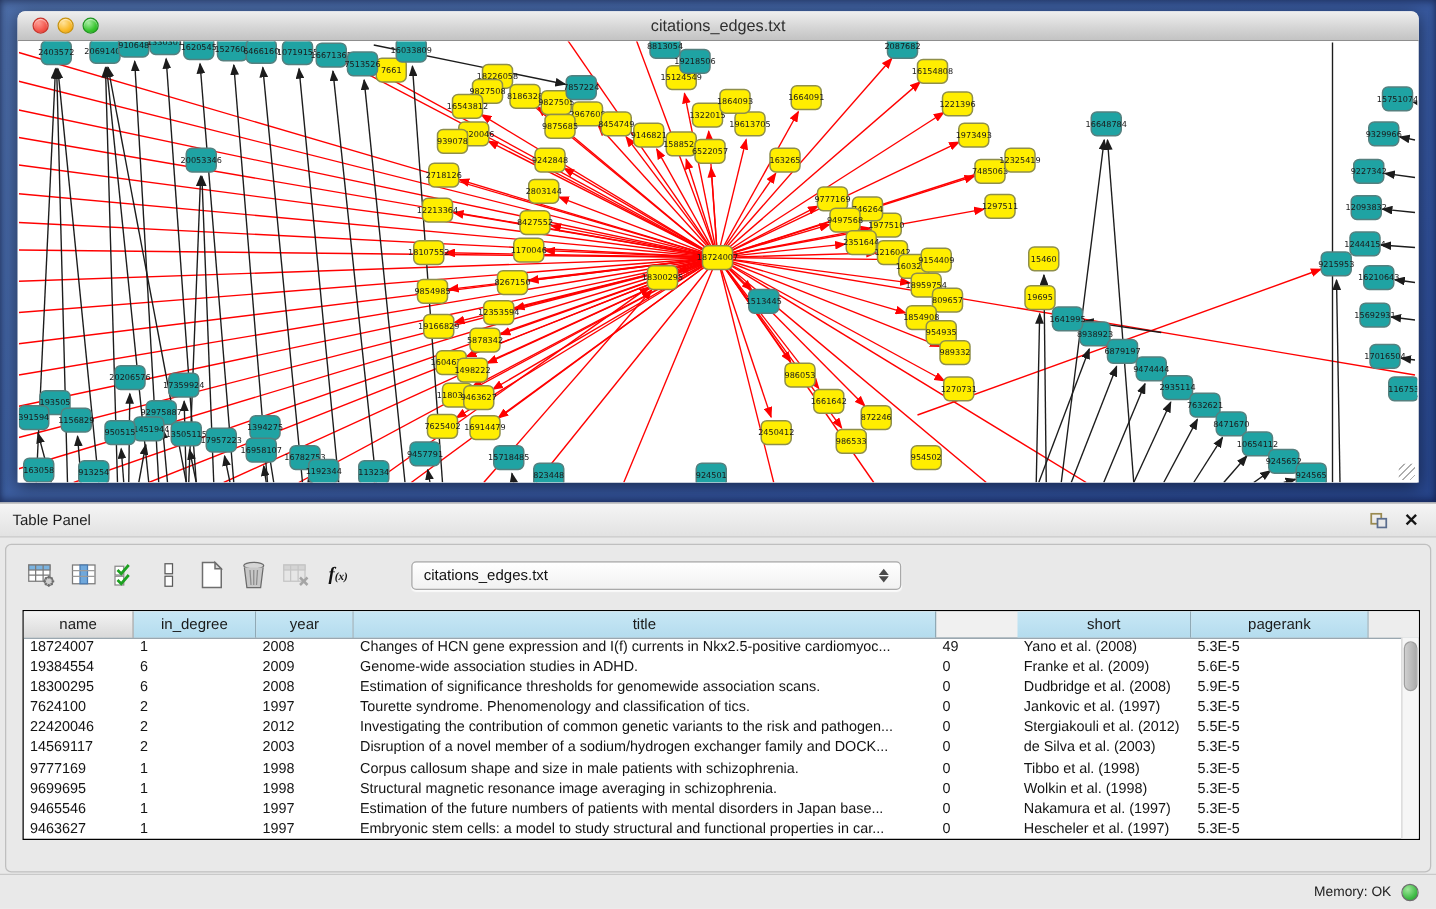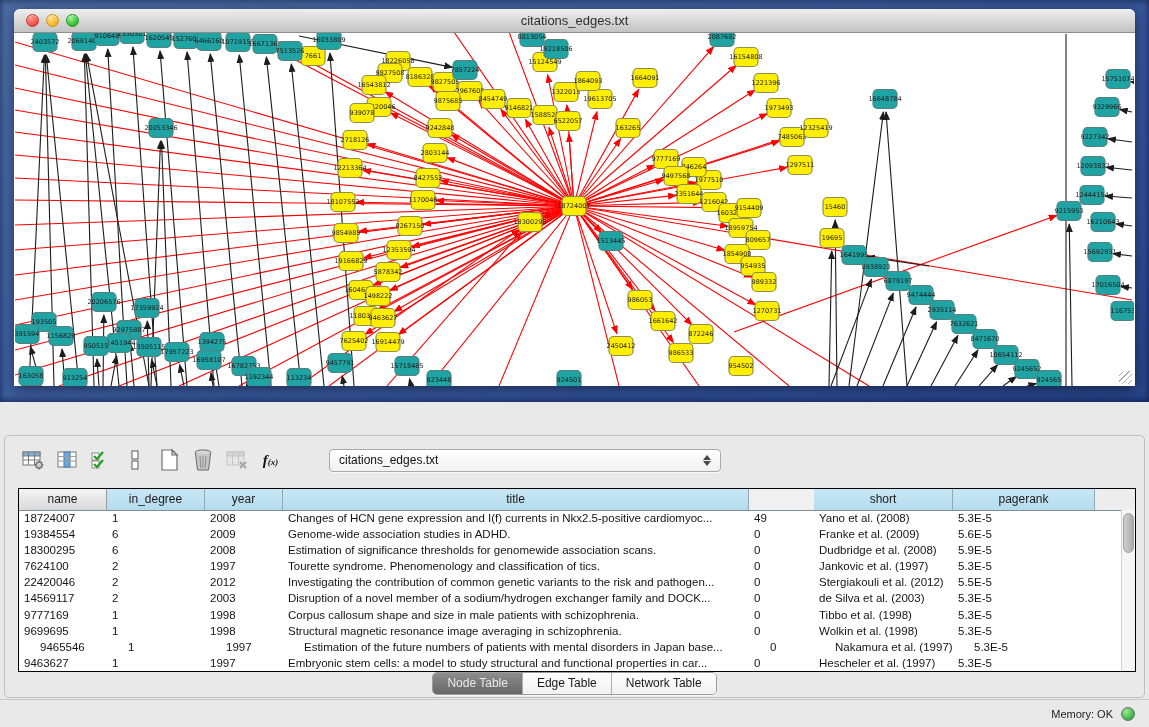--- a/index.html
+++ b/index.html
@@ -764,20 +764,33 @@
               <text x="855" y="257.3" text-anchor="middle" font-size="6.5" fill="#1a1a1a" font-family="&quot;DejaVu Sans&quot;,sans-serif">1641995</text>
             </g>
           </g>
       </svg>
       <div class="grip"></div>
     </div>
   </div>
 </div>
 
 <div class="table-panel">
+  <div class="panel-header">
+    <span class="panel-title">Table Panel</span>
+    <span class="spacer"></span>
+    <span class="hdr-btn">
+      <svg width="15" height="13" viewBox="0 0 15 13">
+        <rect x="1" y="1" width="8" height="8" fill="none" stroke="#9a8a50" stroke-width="1.4"></rect>
+        <rect x="6" y="5" width="7" height="7" fill="#e9e9e9" stroke="#5b6d8e" stroke-width="1.4"></rect>
+      </svg>
+    </span>
+    <span class="hdr-btn">
+      <span class="close-x">✕</span>
+    </span>
+  </div>
 
   <div class="panel-inner">
 
     <div class="toolbar">
       <span class="icon-btn">
         <svg width="24" height="22" viewBox="0 0 24 22">
           <rect x="2" y="3" width="17" height="13" fill="#fff" stroke="#7a7a7a"></rect>
           <rect x="2" y="3" width="17" height="4" fill="#7ab3e0" stroke="#7a7a7a"></rect>
           <line x1="7.5" y1="3" x2="7.5" y2="16" stroke="#7a7a7a"></line>
           <line x1="13.5" y1="3" x2="13.5" y2="16" stroke="#7a7a7a"></line>
@@ -930,21 +943,21 @@
           <div class="tr">
             <div class="td" style="flex: 0 0 88px;">9699695</div>
             <div class="td" style="flex: 0 0 98px;">1</div>
             <div class="td" style="flex: 0 0 78px;">1998</div>
             <div class="td" style="flex: 0 0 466px;">Structural magnetic resonance image averaging in schizophrenia.</div>
             <div class="td" style="flex: 0 0 65px;">0</div>
             <div class="td" style="flex: 0 0 139px;">Wolkin et al. (1998)</div>
             <div class="td" style="flex: 0 0 142px;">5.3E-5</div>
           </div>
           <div class="tr">
-            <div class="td" style="flex: 0 0 88px; margin-left: 16px;">9465546</div>
+            <div class="td" style="flex: 0 0 88px;">9465546</div>
             <div class="td" style="flex: 0 0 98px;">1</div>
             <div class="td" style="flex: 0 0 78px;">1997</div>
             <div class="td" style="flex: 0 0 466px;">Estimation of the future numbers of patients with mental disorders in Japan base...</div>
             <div class="td" style="flex: 0 0 65px;">0</div>
             <div class="td" style="flex: 0 0 139px;">Nakamura et al. (1997)</div>
             <div class="td" style="flex: 0 0 142px;">5.3E-5</div>
           </div>
           <div class="tr">
             <div class="td" style="flex: 0 0 88px;">9463627</div>
             <div class="td" style="flex: 0 0 98px;">1</div>
@@ -953,26 +966,19 @@
             <div class="td" style="flex: 0 0 65px;">0</div>
             <div class="td" style="flex: 0 0 139px;">Hescheler et al. (1997)</div>
             <div class="td" style="flex: 0 0 142px;">5.3E-5</div>
           </div>
         </div>
       <div class="vscroll">
         <div class="vthumb"></div>
       </div>
     </div>
 
-    <div class="tabbar">
-      <div class="seg" id="segtabs">
-          <span class="seg-item active">Node Table</span>
-          <span class="seg-item">Edge Table</span>
-          <span class="seg-item">Network Table</span>
-        </div>
-    </div>
   </div>
 
   <div class="status-bar">
     <span class="mem-label">Memory: OK</span>
     <span class="mem-dot"></span>
   </div>
 </div>
 
 </body></html>

